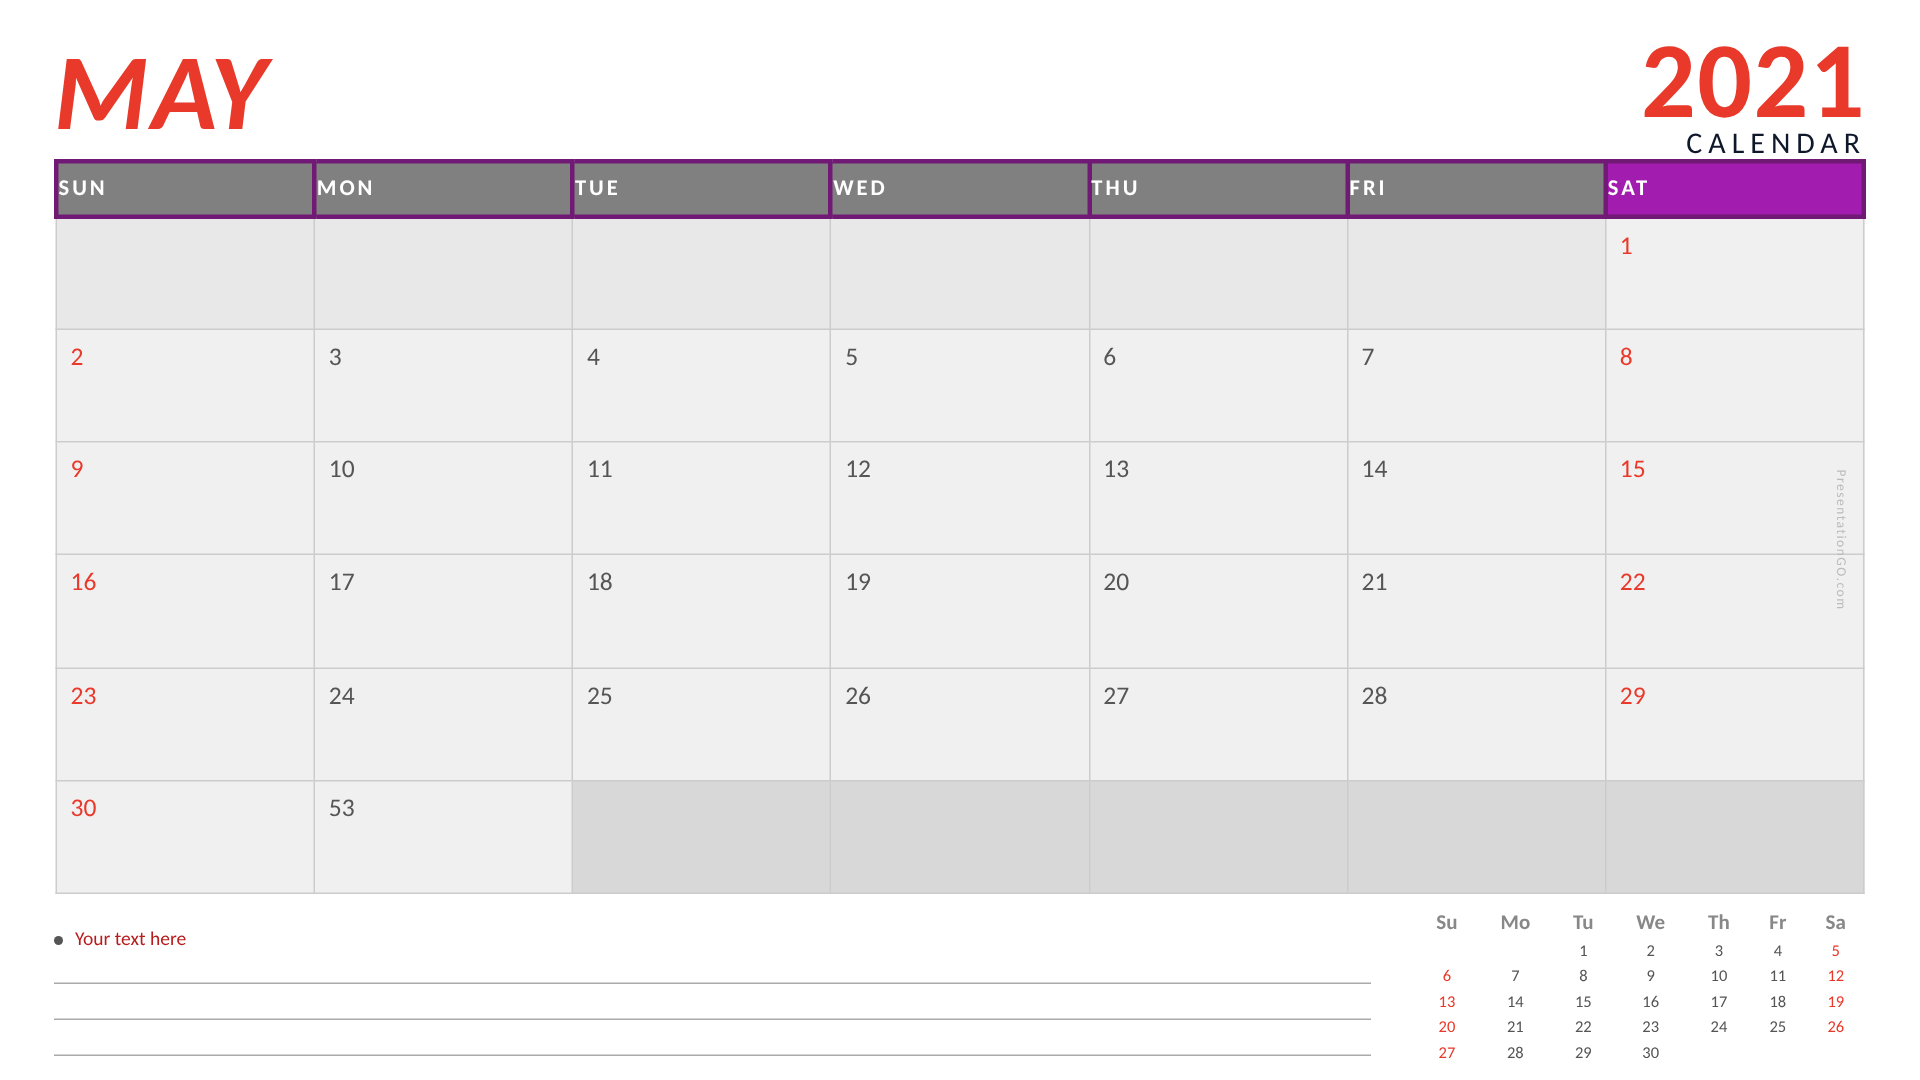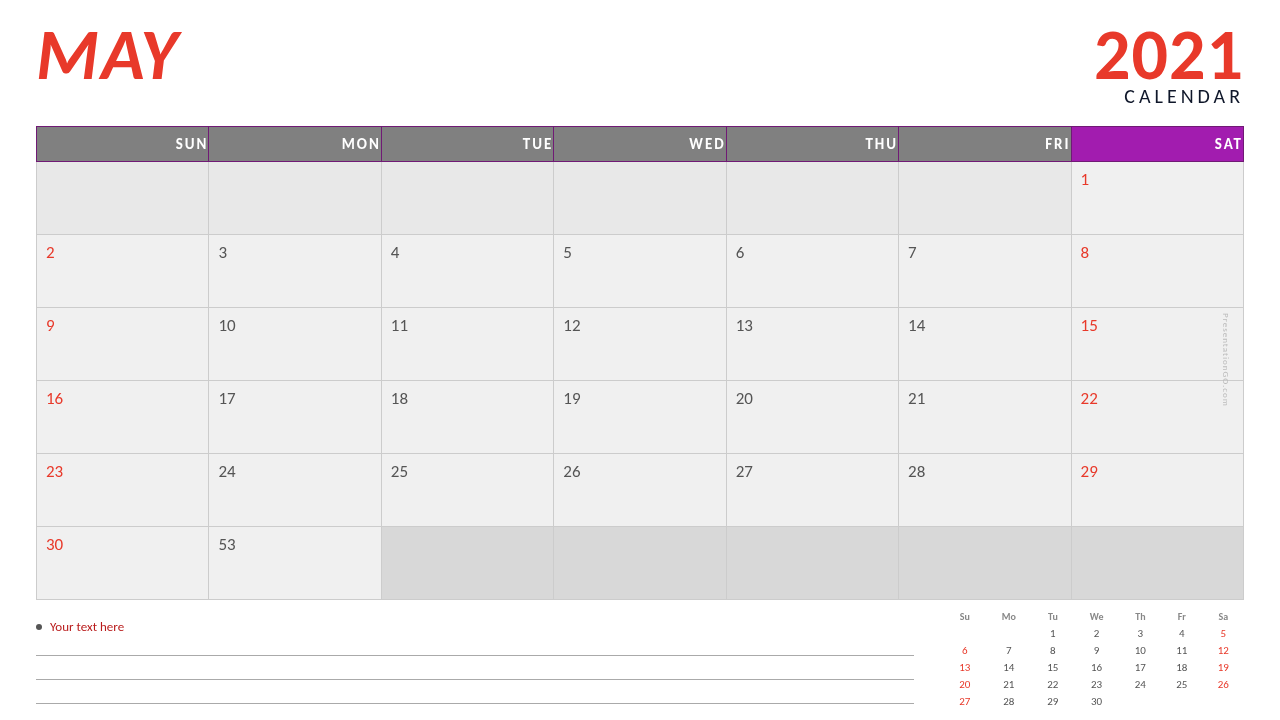--- a/index.html
+++ b/index.html
@@ -17,22 +17,22 @@
       height: 720px;
       padding: 18px 36px 10px 36px;
       display: flex;
       flex-direction: column;
     }
 
     
     .header {
       display: flex;
       justify-content: space-between;
-      align-items: flex-start;
-      margin-bottom: 20px;
+      align-items: center;
+      margin-bottom: 0;
     }
 
     .month-title {
       font-size: 72px;
       font-weight: 900;
       color: #e8392a;
       line-height: 1;
       letter-spacing: 2px;
       font-style: italic;
     }
@@ -61,26 +61,26 @@
 
     table.main-cal {
       width: 100%;
       border-collapse: collapse;
       flex: 1;
     }
 
     table.main-cal th {
       background: #808080;
       color: #fff;
-      text-align: right;
+      text-align: left;
       font-size: 15px;
       font-weight: 700;
       letter-spacing: 2px;
       padding: 8px 0;
-      border: 1px solid #701a75;
+      border: 3px solid #701a75;
     }
 
     table.main-cal th.sat {
       background: #a21caf;
       color: #fff;
     }
 
     table.main-cal td {
       border: 1px solid #ccc;
       background: #f0f0f0;
@@ -160,21 +160,21 @@
       border-collapse: collapse;
       width: 100%;
       font-size: 11px;
     }
 
     table.mini-cal th {
       color: #888;
       font-weight: 600;
       text-align: center;
       padding: 2px 6px;
-      font-size: 10px;
+      font-size: 14px;
     }
 
     table.mini-cal td {
       text-align: center;
       padding: 2px 6px;
       color: #555;
     }
 
     table.mini-cal td.mini-weekend {
       color: #e8392a;

